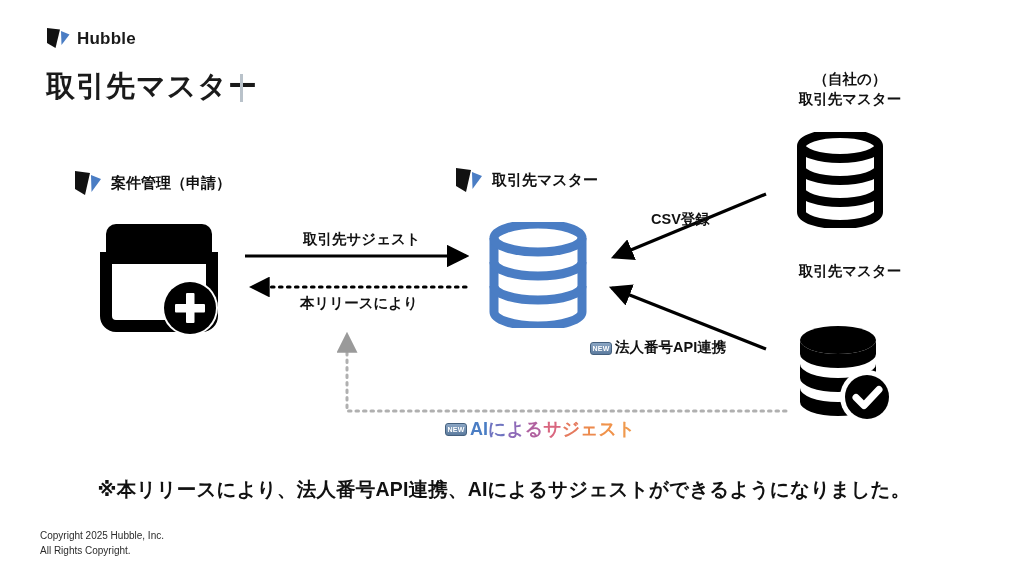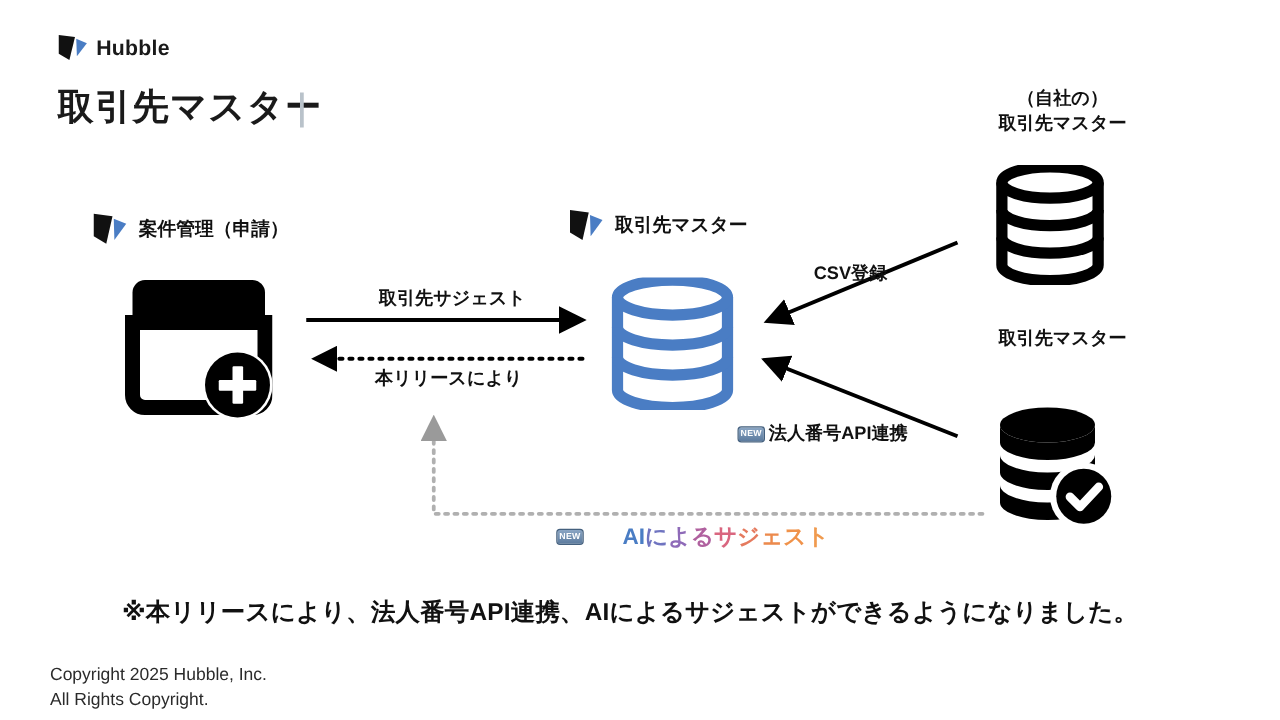--- a/index.html
+++ b/index.html
@@ -89,21 +89,21 @@
 
   
   .footnote {
     position: absolute; left: 0; right: 16px; top: 476px;
     text-align: center;
     font-size: 19.5px; font-weight: 700; color: #111;
     letter-spacing: 0.2px;
   }
   .copyright {
     position: absolute; left: 40px; top: 529px;
-    font-size: 14px; color: #2b2b2b; line-height: 1.45;
+    font-size: 10px; color: #2b2b2b; line-height: 1.45;
   }
   .copyright span { display: block; }
 
   
   #arrow-layer {
     position: absolute; left: 0; top: 0;
     width: 1024px; height: 576px;
     pointer-events: none;
   }
 </style>
@@ -221,21 +221,21 @@
   <div class="arrow-label" style="left:303px; top:231px;">取引先サジェスト</div>
 
   <div class="arrow-label" style="left:300px; top:295px;">本リリースにより</div>
 
   <div class="arrow-label" style="left:651px; top:211px;">CSV登録</div>
 
   <div class="arrow-label" style="left:590px; top:339px;">
     <span class="new-badge">NEW</span><span>法人番号API連携</span>
   </div>
 
-  <div class="ai-suggest" style="left:445px; top:419px;gap:28px;">
+  <div class="ai-suggest" style="left:445px; top:419px;">
     <span class="new-badge">NEW</span>
     <span id="ai-suggest-text"><span class="ai-seg" style="color: rgb(74, 125, 196);">AI</span><span class="ai-seg" style="color: rgb(111, 116, 192);">に</span><span class="ai-seg" style="color: rgb(142, 106, 184);">よ</span><span class="ai-seg" style="color: rgb(176, 97, 159);">る</span><span class="ai-seg" style="color: rgb(217, 102, 127);">サ</span><span class="ai-seg" style="color: rgb(229, 122, 94);">ジ</span><span class="ai-seg" style="color: rgb(236, 138, 77);">ェ</span><span class="ai-seg" style="color: rgb(240, 146, 74);">ス</span><span class="ai-seg" style="color: rgb(240, 154, 78);">ト</span></span>
   </div>
 
   <div class="footnote">※本リリースにより、法人番号API連携、AIによるサジェストができるようになりました。</div>
 
   <div class="copyright">
     <span>Copyright 2025 Hubble, Inc.</span>
     <span>All Rights Copyright.</span>
   </div>

